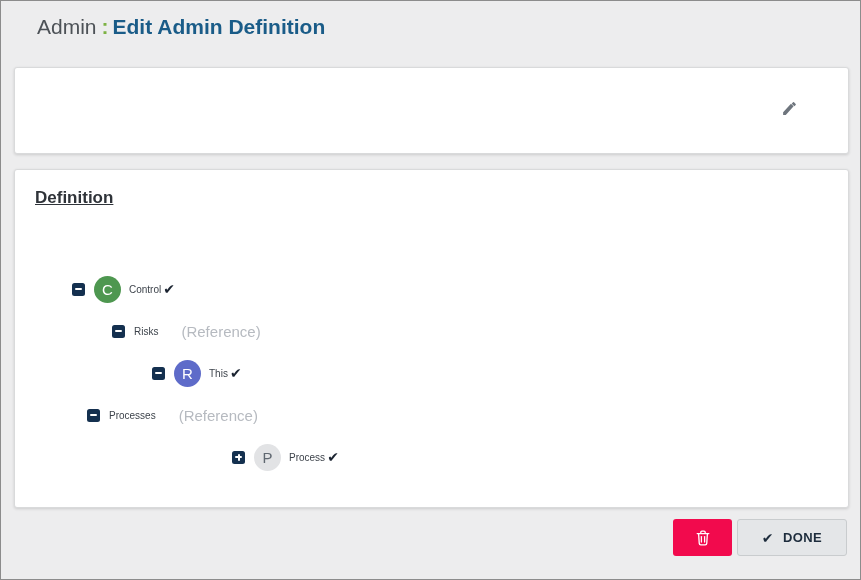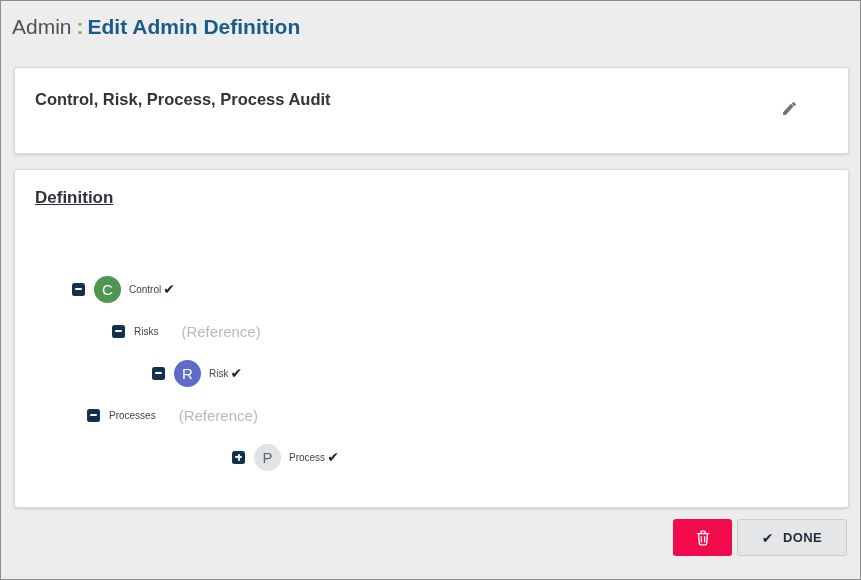--- a/index.html
+++ b/index.html
@@ -6,21 +6,21 @@
   html { background:#fff; }
   body {
     width:861px; height:580px;
     font-family:"Liberation Sans","DejaVu Sans",sans-serif;
     background:var(--page-bg,#ededee);
     border:1px solid var(--frame-border,#8c8c8c);
     position:relative; overflow:hidden;
   }
   
   .header { position:absolute; top:14px; left:11px; font-size:21px; white-space:nowrap; }
-  .header .section { color:var(--header-gray,#4d5257); }
+  .header .section { color:var(--header-gray,#4d5257);margin-left:25px; }
   .header .sep { color:var(--accent-green,#7db244); font-weight:700; margin:0 4px 0 5px; }
   .header .title { color:var(--title-blue,#1a5c88); font-weight:700; }
 
   
   .card {
     position:absolute; left:13px; width:835px;
     background:var(--card-bg,#fff);
     border:1px solid var(--card-border,#d9dadb);
     border-radius:3px;
     box-shadow:0 1px 3px rgba(0,0,0,0.14);
@@ -101,21 +101,20 @@
   .btn-done .done-check { font-size:14px; font-weight:400; }
 </style>
 </head>
 <body>
 
 <div class="header">
   <span class="section">Admin</span><span class="sep">:</span><span class="title">Edit Admin Definition</span>
 </div>
 
 <div class="card name-card">
-  <div class="card-title">Control, Risk, Process, Process Audit</div>
   <button class="edit-btn">
     <span style="display:flex;">
       <svg width="17" height="17" viewBox="0 0 24 24" fill="#6e757d" aria-hidden="true">
         <path d="M3 17.25V21h3.75L17.81 8.94l-3.75-3.75L3 17.25zM20.71 7.04c.39-.39.39-1.02 0-1.41l-2.34-2.34a1 1 0 0 0-1.41 0l-1.83 1.83 3.75 3.75 1.83-1.83z"></path>
       </svg>
     </span>
   </button>
 </div>
 
 <div class="card def-card">
@@ -132,21 +131,21 @@
 
     <div class="tree-row l1">
       <span class="toggle"></span>
       <span class="node-label">Risks</span>
       <span class="node-suffix">(Reference)</span>
     </div>
 
     <div class="tree-row l2">
       <span class="toggle"></span>
       <span class="avatar risk">R</span>
-      <span class="node-label">Risk</span>
+      <span class="node-label">This</span>
       <span class="node-check">✔</span>
     </div>
 
     <div class="tree-row l3">
       <span class="toggle"></span>
       <span class="node-label">Processes</span>
       <span class="node-suffix">(Reference)</span>
     </div>
 
     <div class="tree-row l4">

